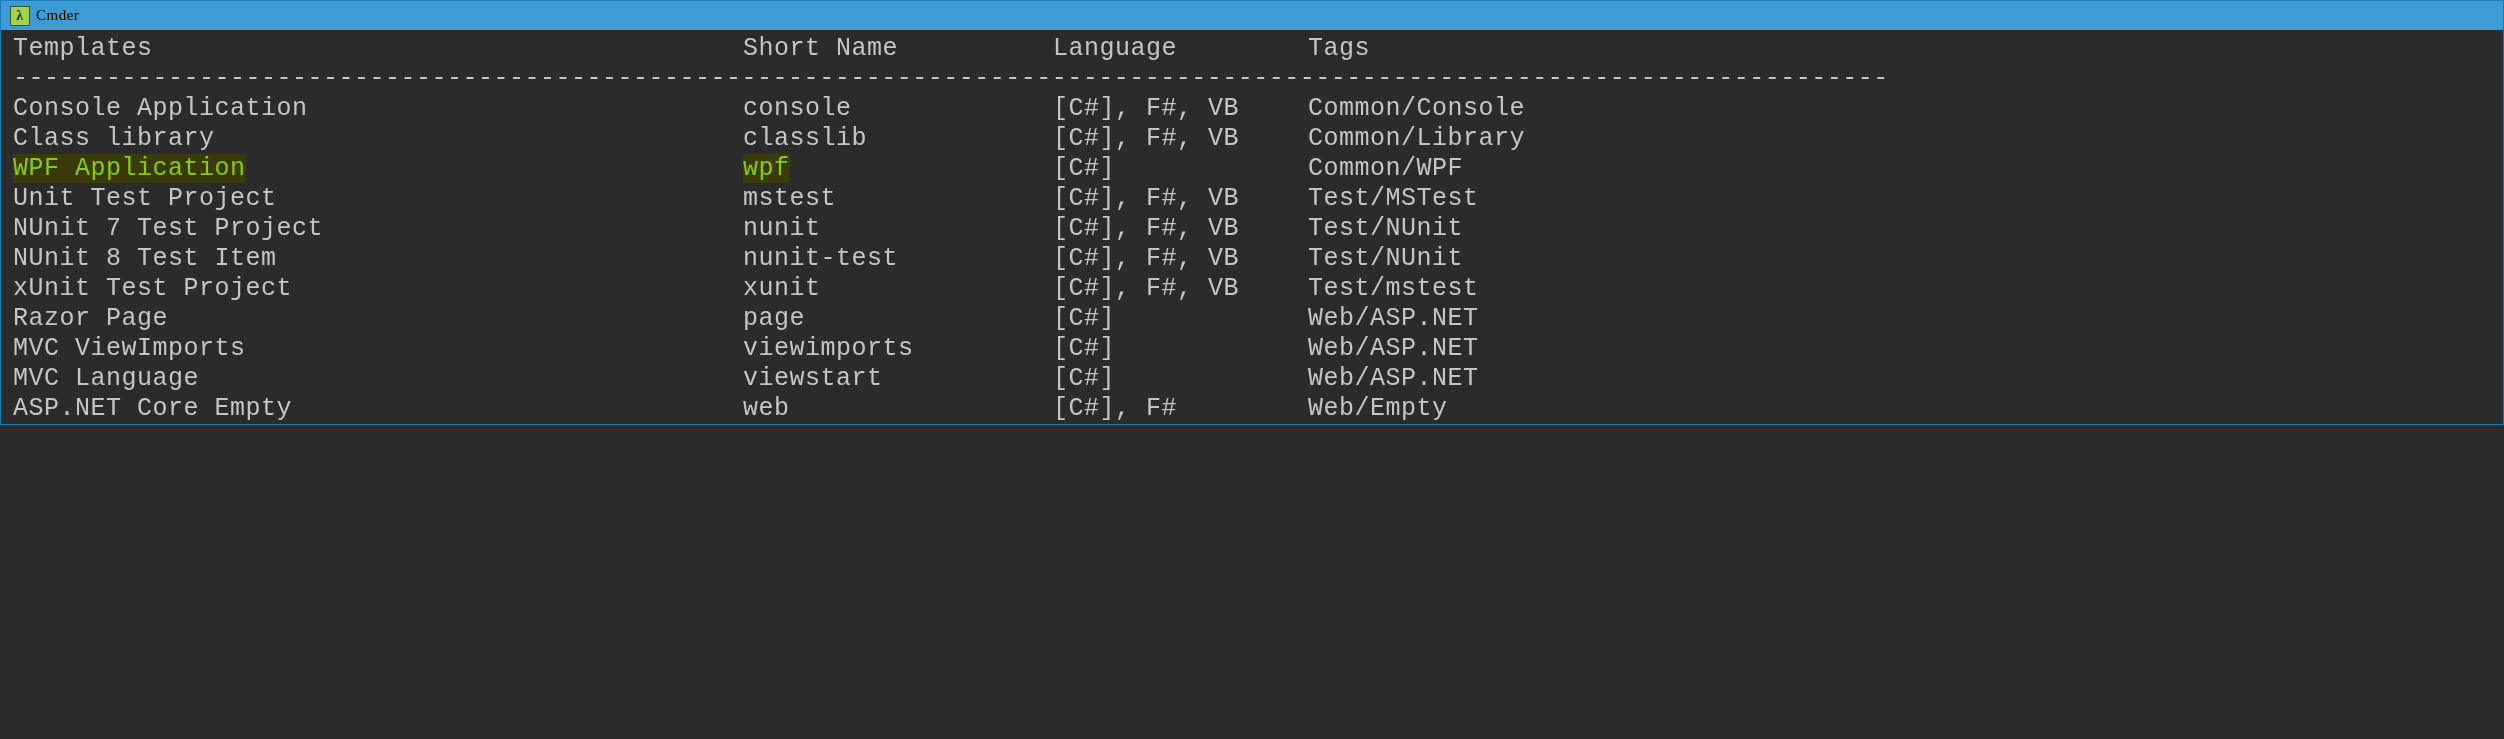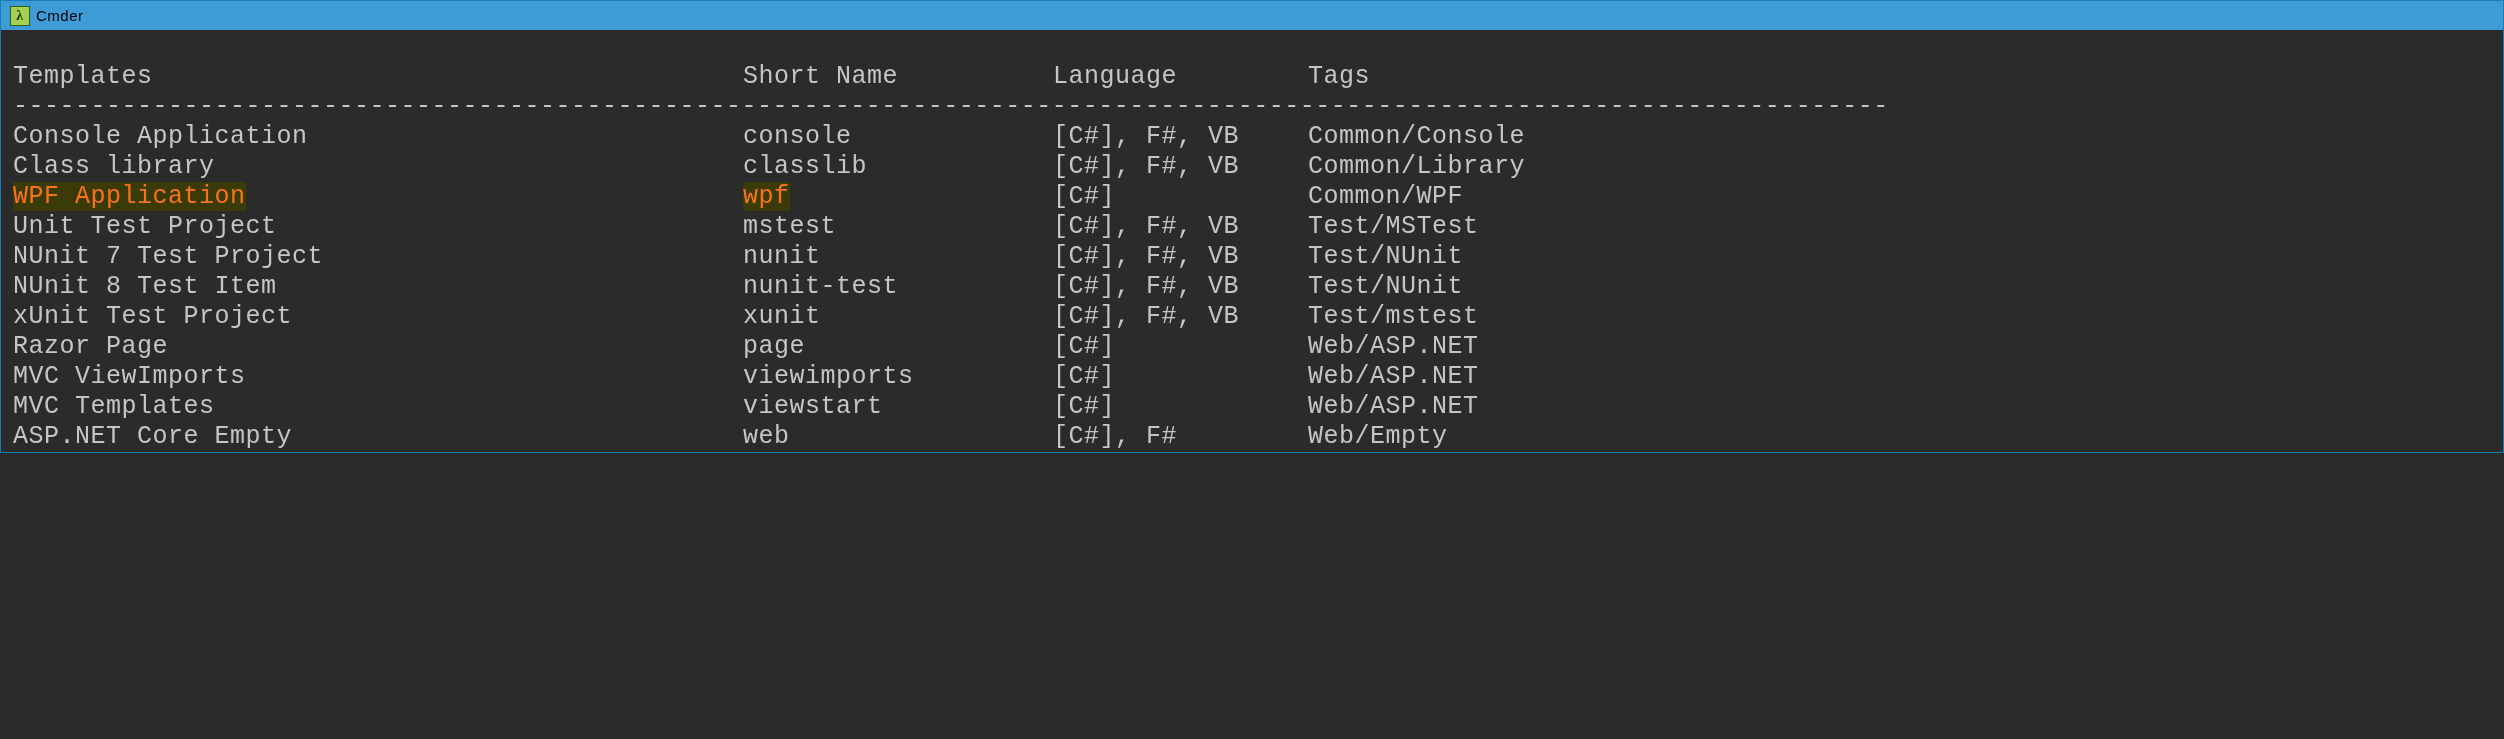--- a/index.html
+++ b/index.html
@@ -27,40 +27,40 @@
       margin-left: 9px;
       display: flex;
       align-items: center;
       justify-content: center;
       font-family: serif;
       font-size: 14px;
       color: #1b3b0a;
       font-weight: bold;
     }
     .title-text {
-      font-family: Liberation Sans, sans-serif;
+      font-family: Liberation Serif, serif;
       font-size: 15px;
       color: #000;
       margin-left: 6px;
     }
     .console {
       background: #2b2b2b;
       border: 1px solid #1a7bb5;
       border-top: none;
       padding-left: 12px;
-      padding-top: 32px;
+      padding-top: 4px;
       white-space: nowrap;
       height: calc(100% - 30px);
     }
     .row { line-height: 30px; }
     .col-templates { display: inline-block; width: 730px; }
     .col-shortname { display: inline-block; width: 310px; }
     .col-language  { display: inline-block; width: 255px; }
     .col-tags      { display: inline-block; }
-    .hl { color: #f97316; background: #3b3b0a; }
+    .hl { color: #84cc16; background: #3b3b0a; }
   </style>
 </head>
 <body>
 
 <div class="titlebar">
   <div class="app-icon">
     <span>λ</span>
   </div>
   <span class="title-text">Cmder</span>
 </div>
@@ -73,16 +73,16 @@
   <div id="rows">
       <div class="row"><span class="col-templates"><span>Console Application</span></span><span class="col-shortname"><span>console</span></span><span class="col-language">[C#], F#, VB</span><span class="col-tags">Common/Console</span></div>
       <div class="row"><span class="col-templates"><span>Class library</span></span><span class="col-shortname"><span>classlib</span></span><span class="col-language">[C#], F#, VB</span><span class="col-tags">Common/Library</span></div>
       <div class="row"><span class="col-templates"><span class="hl">WPF Application</span></span><span class="col-shortname"><span class="hl">wpf</span></span><span class="col-language">[C#]</span><span class="col-tags">Common/WPF</span></div>
       <div class="row"><span class="col-templates"><span>Unit Test Project</span></span><span class="col-shortname"><span>mstest</span></span><span class="col-language">[C#], F#, VB</span><span class="col-tags">Test/MSTest</span></div>
       <div class="row"><span class="col-templates"><span>NUnit 7 Test Project</span></span><span class="col-shortname"><span>nunit</span></span><span class="col-language">[C#], F#, VB</span><span class="col-tags">Test/NUnit</span></div>
       <div class="row"><span class="col-templates"><span>NUnit 8 Test Item</span></span><span class="col-shortname"><span>nunit-test</span></span><span class="col-language">[C#], F#, VB</span><span class="col-tags">Test/NUnit</span></div>
       <div class="row"><span class="col-templates"><span>xUnit Test Project</span></span><span class="col-shortname"><span>xunit</span></span><span class="col-language">[C#], F#, VB</span><span class="col-tags">Test/mstest</span></div>
       <div class="row"><span class="col-templates"><span>Razor Page</span></span><span class="col-shortname"><span>page</span></span><span class="col-language">[C#]</span><span class="col-tags">Web/ASP.NET</span></div>
       <div class="row"><span class="col-templates"><span>MVC ViewImports</span></span><span class="col-shortname"><span>viewimports</span></span><span class="col-language">[C#]</span><span class="col-tags">Web/ASP.NET</span></div>
-      <div class="row"><span class="col-templates"><span>MVC Templates</span></span><span class="col-shortname"><span>viewstart</span></span><span class="col-language">[C#]</span><span class="col-tags">Web/ASP.NET</span></div>
+      <div class="row"><span class="col-templates"><span>MVC Language</span></span><span class="col-shortname"><span>viewstart</span></span><span class="col-language">[C#]</span><span class="col-tags">Web/ASP.NET</span></div>
       <div class="row"><span class="col-templates"><span>ASP.NET Core Empty</span></span><span class="col-shortname"><span>web</span></span><span class="col-language">[C#], F#</span><span class="col-tags">Web/Empty</span></div>
     </div>
 </div>
 
 </body></html>

